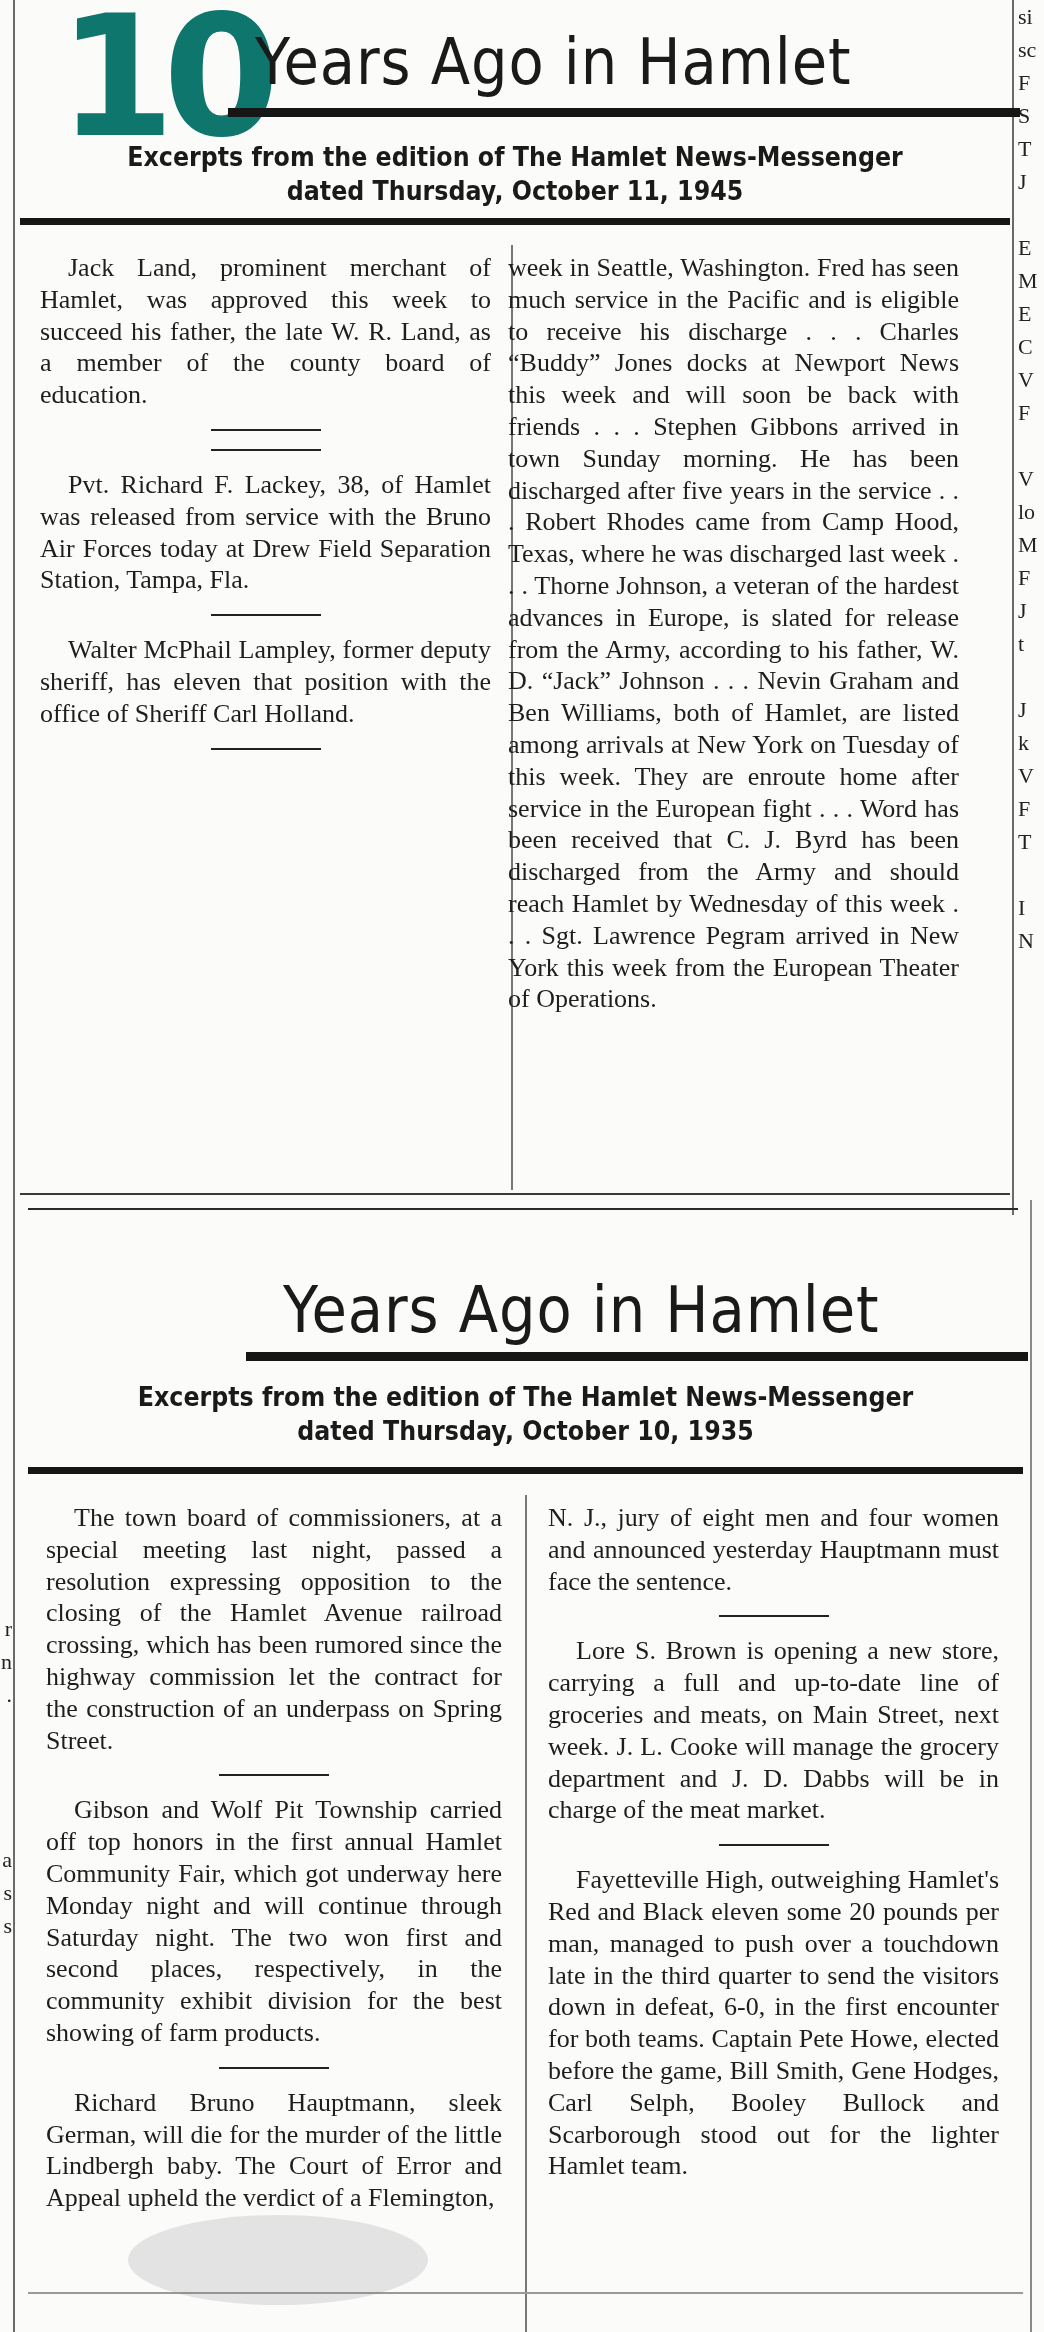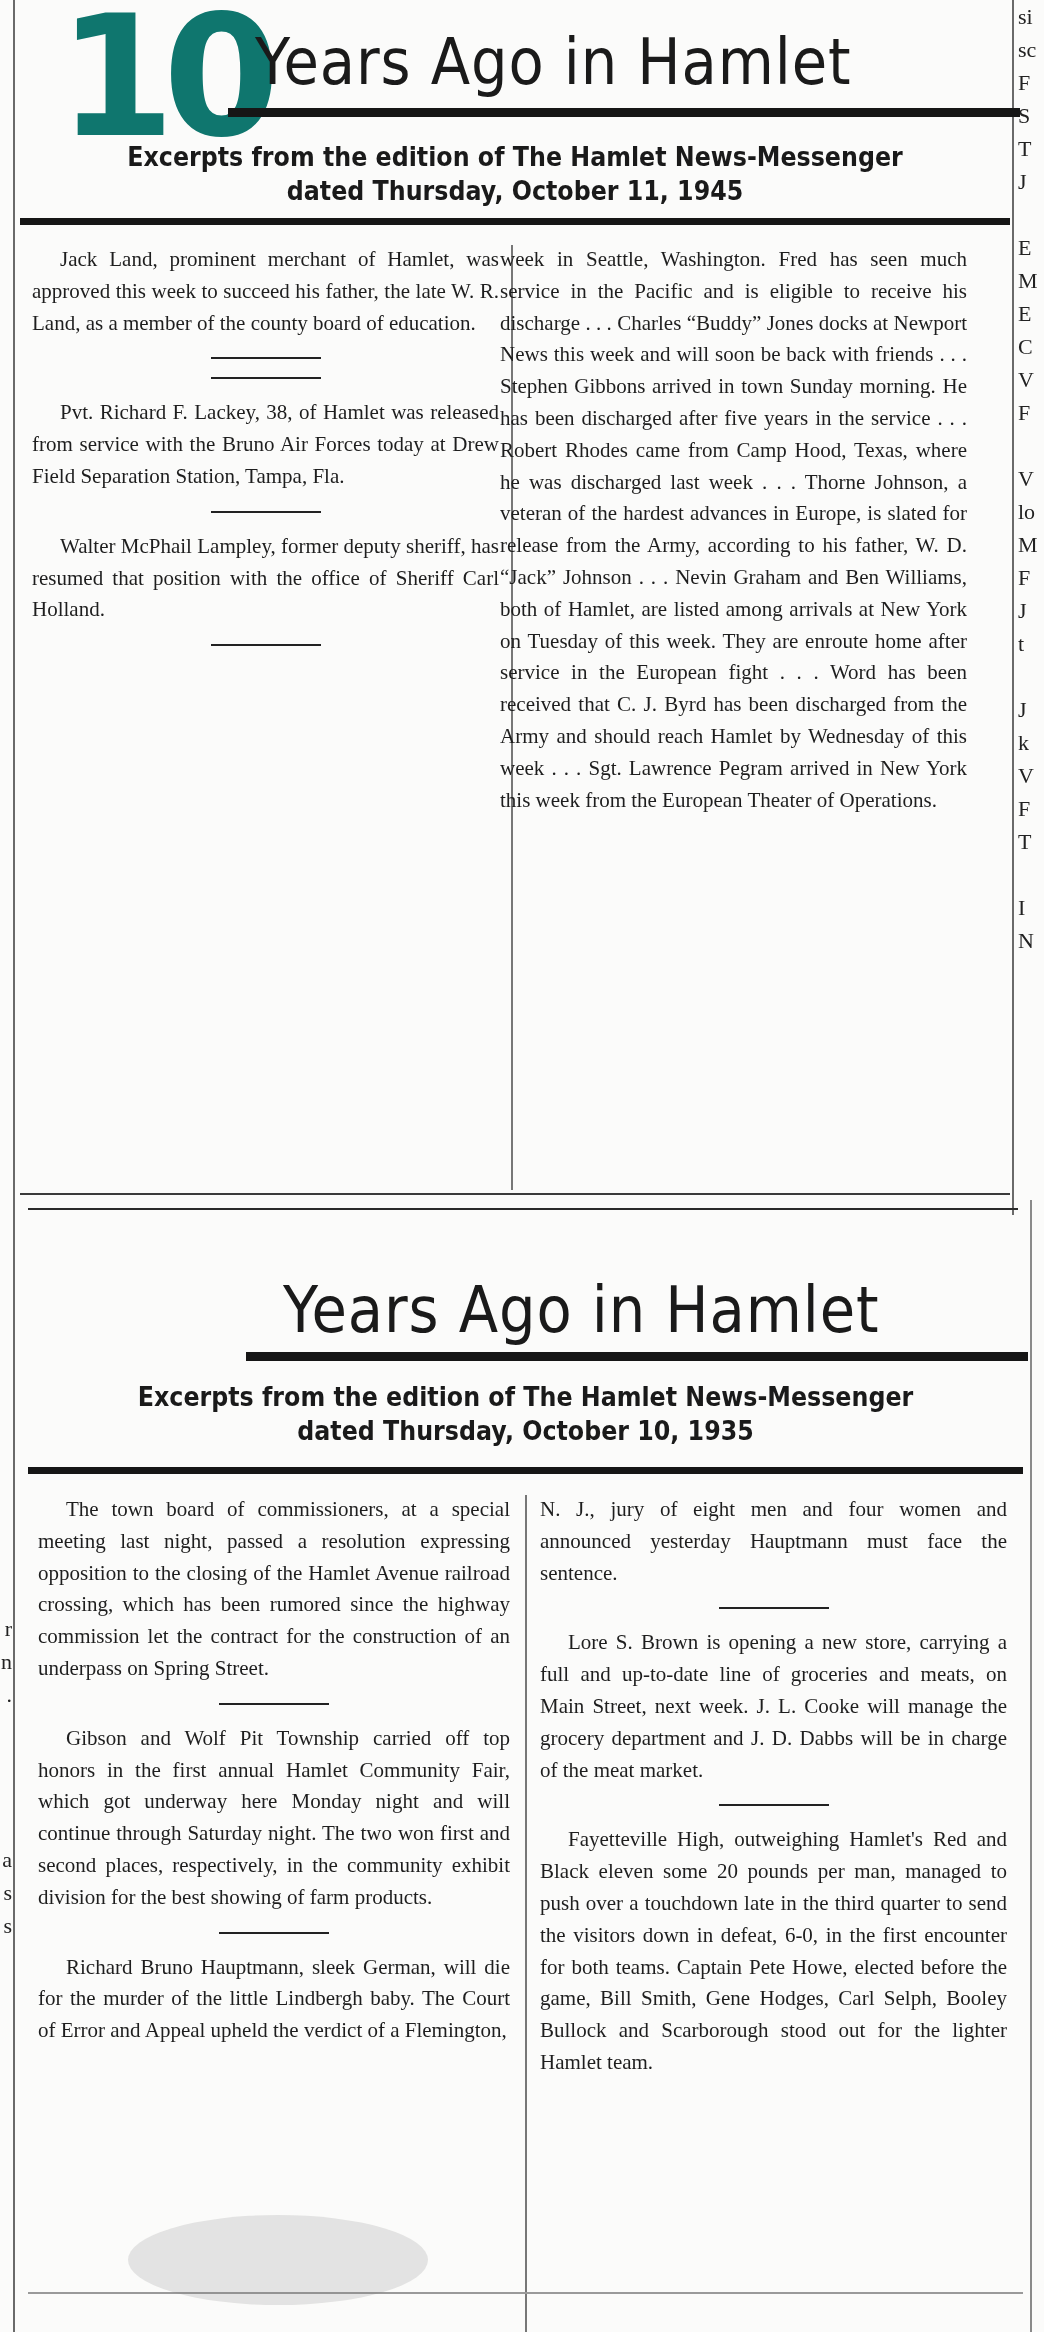--- a/index.html
+++ b/index.html
@@ -58,22 +58,22 @@
     .col { position: absolute; top: 0; width: 475px; }
     .col-left { left: 8px; }
     .col-right { left: 476px; }
     .sec20 .col-left { left: 6px; width: 480px; }
     .sec20 .col-right { left: 508px; width: 475px; }
     .col-divider { position: absolute; left: 491px; top: 5px; width: 1.5px; background: #777; }
     .sec10 .col-divider { height: 945px; }
     .sec20 .col-divider { left: 497px; height: 840px; }
 
     .para {
-      font-size: 21px; line-height: 31.8px; text-align: justify;
-      text-indent: 28px; margin: 4px; color: #1e1e1e;
+      font-size: 26px; line-height: 31.8px; text-align: justify;
+      text-indent: 28px; margin: 12px; color: #1e1e1e;
       hyphens: manual;
     }
     .para.cont { text-indent: 0; }
     .sep { width: 110px; height: 2px; background: #222; margin: 18px auto 18px auto; }
     .bottom-rule10 { position: absolute; left: 0; top: 1193px; width: 990px; height: 2px; background: #3a3a3a; }
     .bottom-rule20 { position: absolute; left: 0; top: 1087px; width: 995px; height: 2px; background: #9a9a9a; }
     .smudge { position: absolute; border-radius: 50%; background: rgba(120,120,120,0.18); }
   </style>
 </head>
 <body>
@@ -138,21 +138,21 @@
     </div>
     <div class="sub-rule"></div>
 
     <div class="cols">
       <div class="col col-left">
         <p class="para">Jack Land, prominent merchant of Hamlet, was approved this week to succeed his father, the late W. R. Land, as a member of the county board of education.</p>
         <div class="sep"></div>
         <div class="sep"></div>
         <p class="para">Pvt. Richard F. Lackey, 38, of Hamlet was released from service with the Bruno Air Forces today at Drew Field Separation Station, Tampa, Fla.</p>
         <div class="sep"></div>
-        <p class="para">Walter McPhail Lampley, former deputy sheriff, has resumed that position with the office of Sheriff Carl Holland.</p>
+        <p class="para">Walter McPhail Lampley, former deputy sheriff, has eleven that position with the office of Sheriff Carl Holland.</p>
         <div class="sep"></div>
       </div>
       <div class="col-divider"></div>
       <div class="col col-right">
         <p class="para cont">week in Seattle, Washington. Fred has seen much service in the Pacific and is eligible to receive his discharge . . . Charles “Buddy” Jones docks at Newport News this week and will soon be back with friends . . . Stephen Gibbons arrived in town Sunday morning. He has been discharged after five years in the service . . . Robert Rhodes came from Camp Hood, Texas, where he was discharged last week . . . Thorne Johnson, a veteran of the hardest advances in Europe, is slated for release from the Army, according to his father, W. D. “Jack” Johnson . . . Nevin Graham and Ben Williams, both of Hamlet, are listed among arrivals at New York on Tuesday of this week. They are enroute home after service in the European fight . . . Word has been received that C. J. Byrd has been discharged from the Army and should reach Hamlet by Wednesday of this week . . . Sgt. Lawrence Pegram arrived in New York this week from the European Theater of Operations.</p>
       </div>
     </div>
     <div class="bottom-rule10"></div>
   </section>
 

